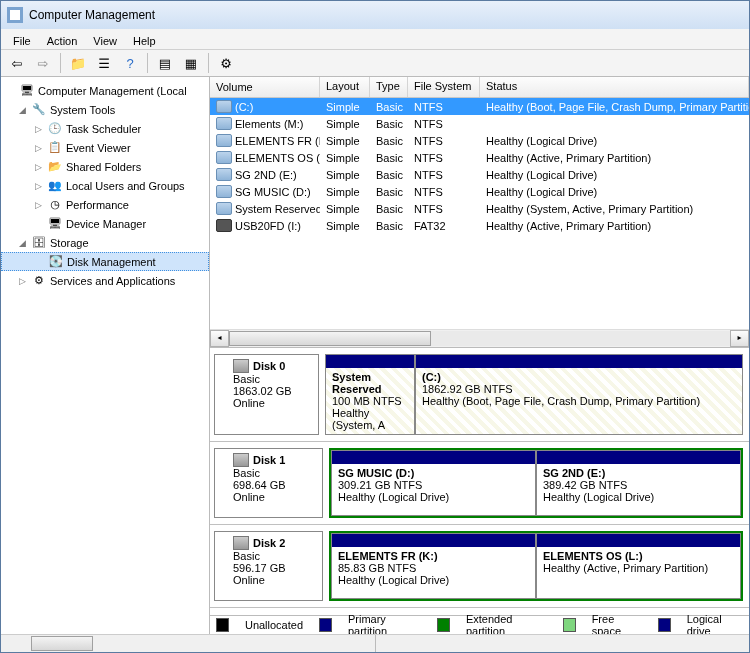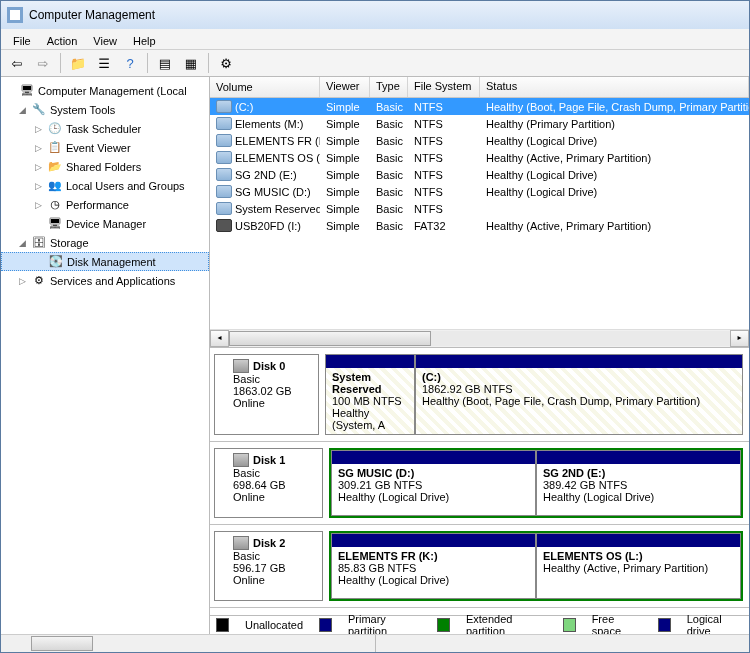--- a/index.html
+++ b/index.html
@@ -155,21 +155,21 @@
           <span class="ticon">⚙</span>
           <span>Services and Applications</span>
         </div>
     </div>
 
     <div class="right">
 
       <div class="listwrap">
         <div class="listhead">
           <div class="c-vol">Volume</div>
-          <div class="c-lay">Viewer</div>
+          <div class="c-lay">Layout</div>
           <div class="c-typ">Type</div>
           <div class="c-fs">File System</div>
           <div class="c-st">Status</div>
         </div>
         <div class="listbody" id="listbody">
             <div class="lrow sel">
               <div class="c-vol">
                 <span class="vicon "></span>
                 <span>(C:)</span>
               </div>
@@ -179,21 +179,20 @@
               <div class="c-st">Healthy (Boot, Page File, Crash Dump, Primary Partition)</div>
             </div>
             <div class="lrow">
               <div class="c-vol">
                 <span class="vicon "></span>
                 <span>Elements (M:)</span>
               </div>
               <div class="c-lay">Simple</div>
               <div class="c-typ">Basic</div>
               <div class="c-fs">NTFS</div>
-              <div class="c-st">Healthy (Primary Partition)</div>
             </div>
             <div class="lrow">
               <div class="c-vol">
                 <span class="vicon "></span>
                 <span>ELEMENTS FR (K:)</span>
               </div>
               <div class="c-lay">Simple</div>
               <div class="c-typ">Basic</div>
               <div class="c-fs">NTFS</div>
               <div class="c-st">Healthy (Logical Drive)</div>
@@ -229,20 +228,21 @@
               <div class="c-st">Healthy (Logical Drive)</div>
             </div>
             <div class="lrow">
               <div class="c-vol">
                 <span class="vicon "></span>
                 <span>System Reserved</span>
               </div>
               <div class="c-lay">Simple</div>
               <div class="c-typ">Basic</div>
               <div class="c-fs">NTFS</div>
+              <div class="c-st">Healthy (System, Active, Primary Partition)</div>
             </div>
             <div class="lrow">
               <div class="c-vol">
                 <span class="vicon usb"></span>
                 <span>USB20FD (I:)</span>
               </div>
               <div class="c-lay">Simple</div>
               <div class="c-typ">Basic</div>
               <div class="c-fs">FAT32</div>
               <div class="c-st">Healthy (Active, Primary Partition)</div>

